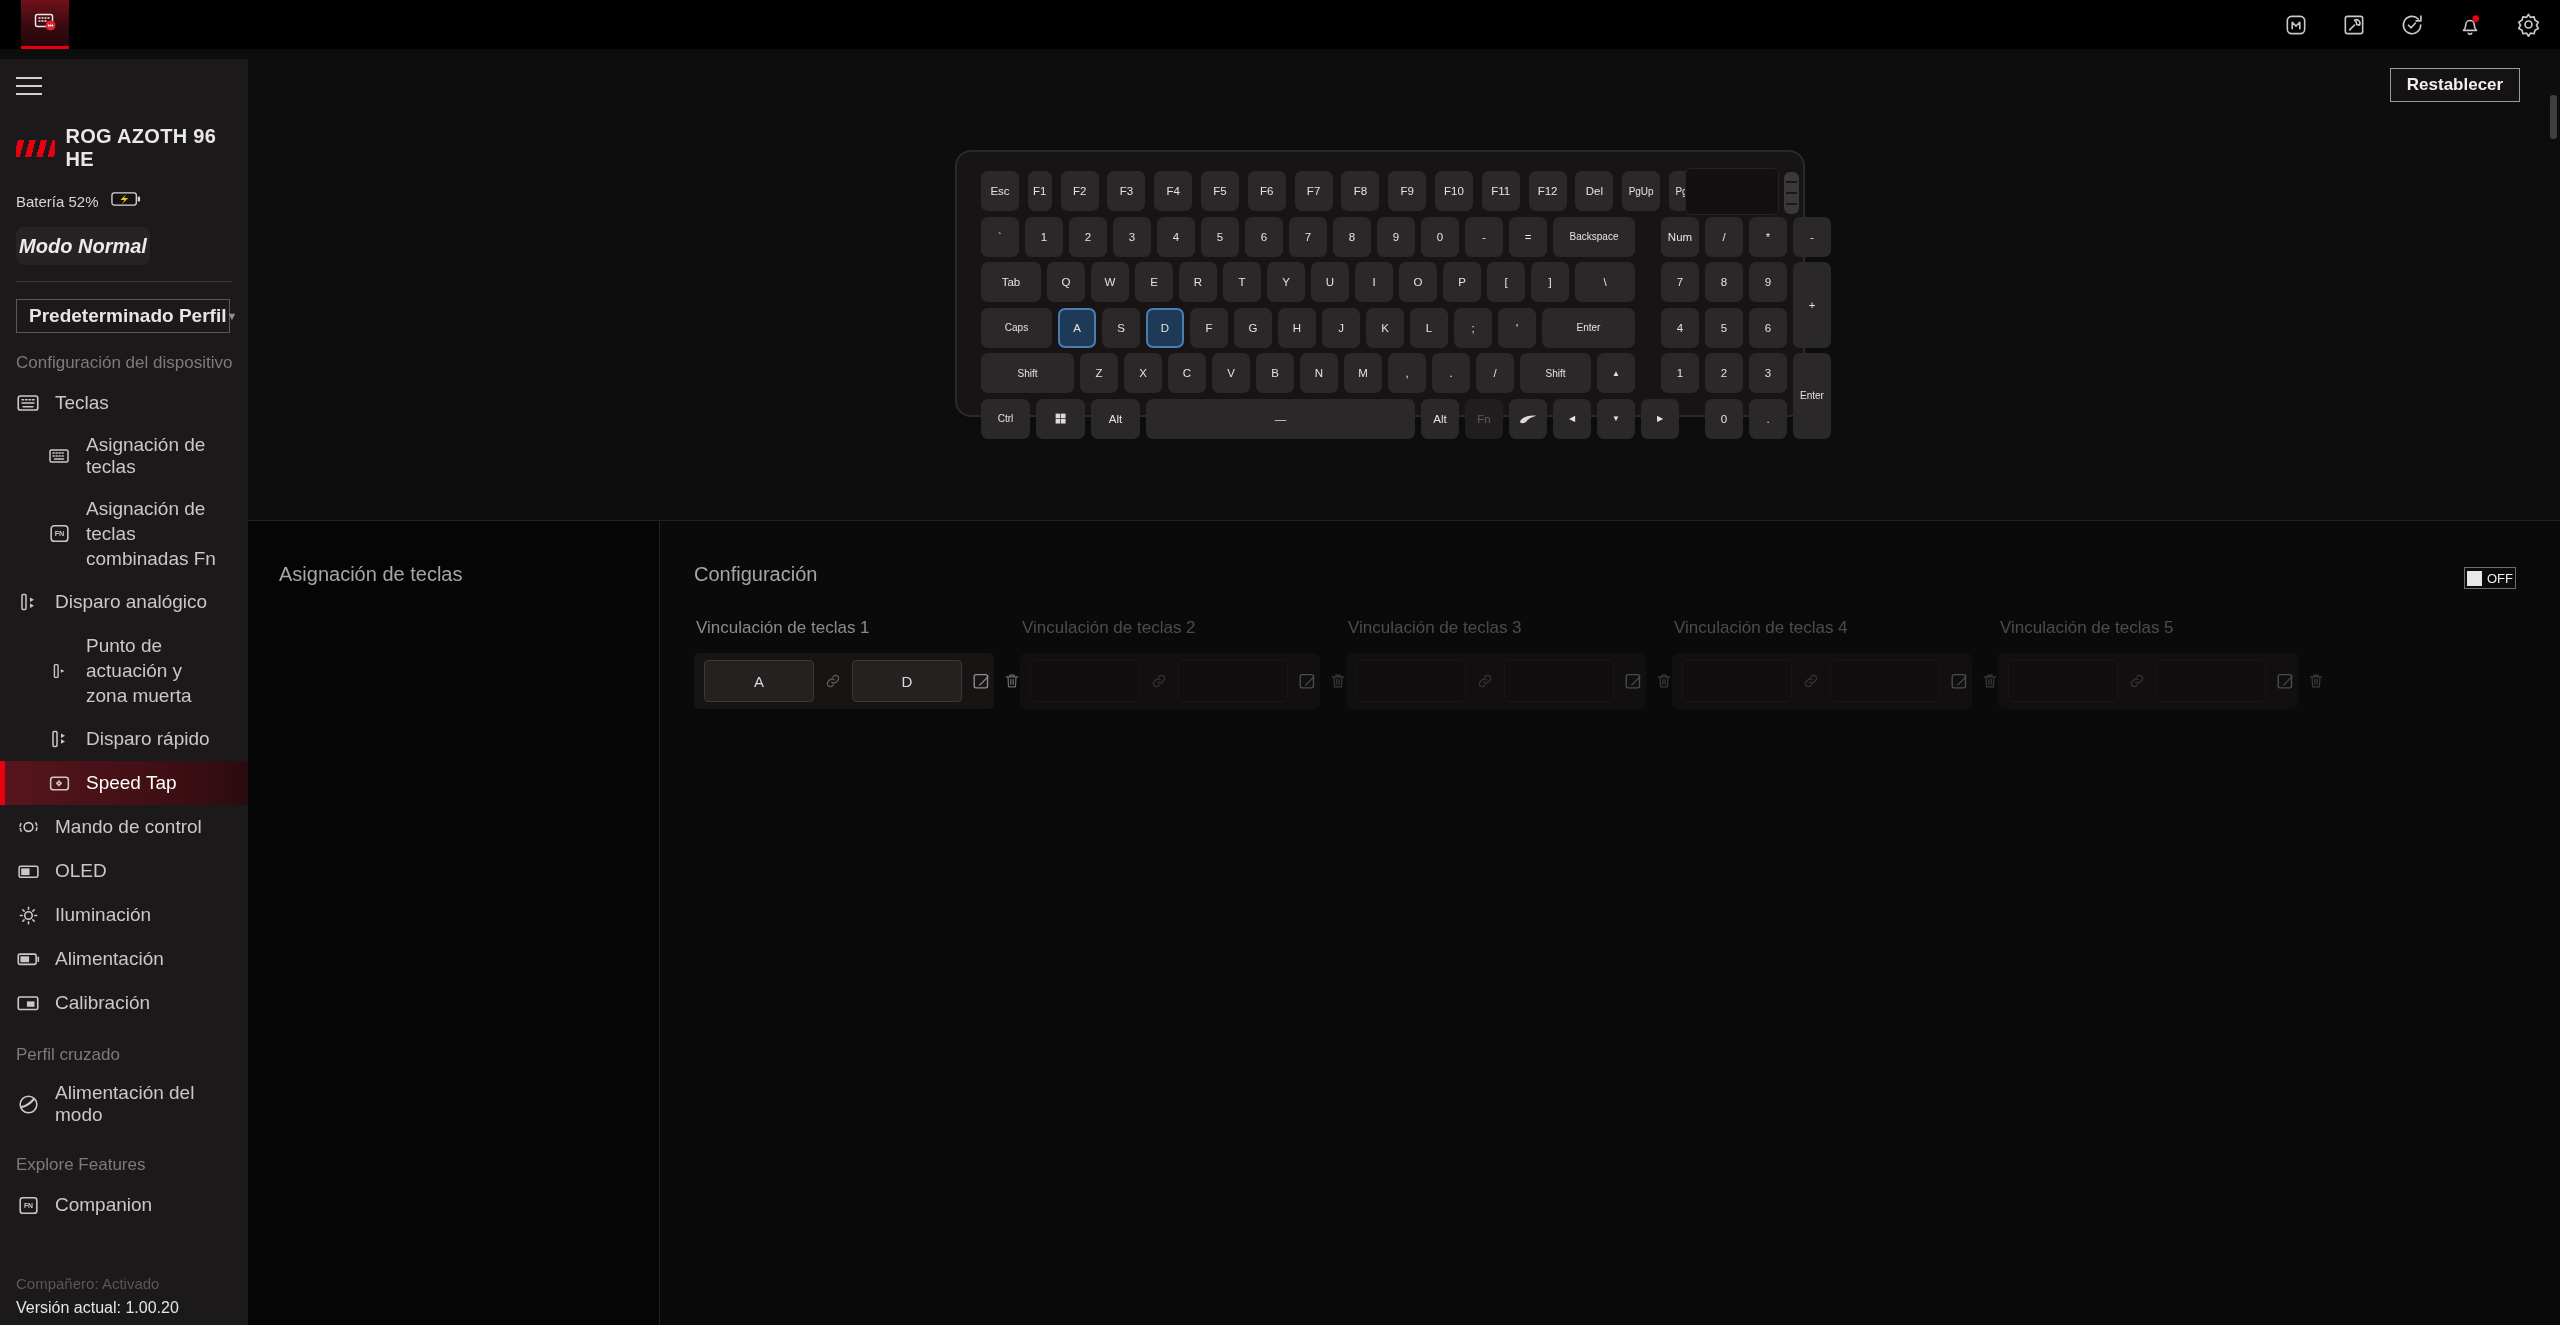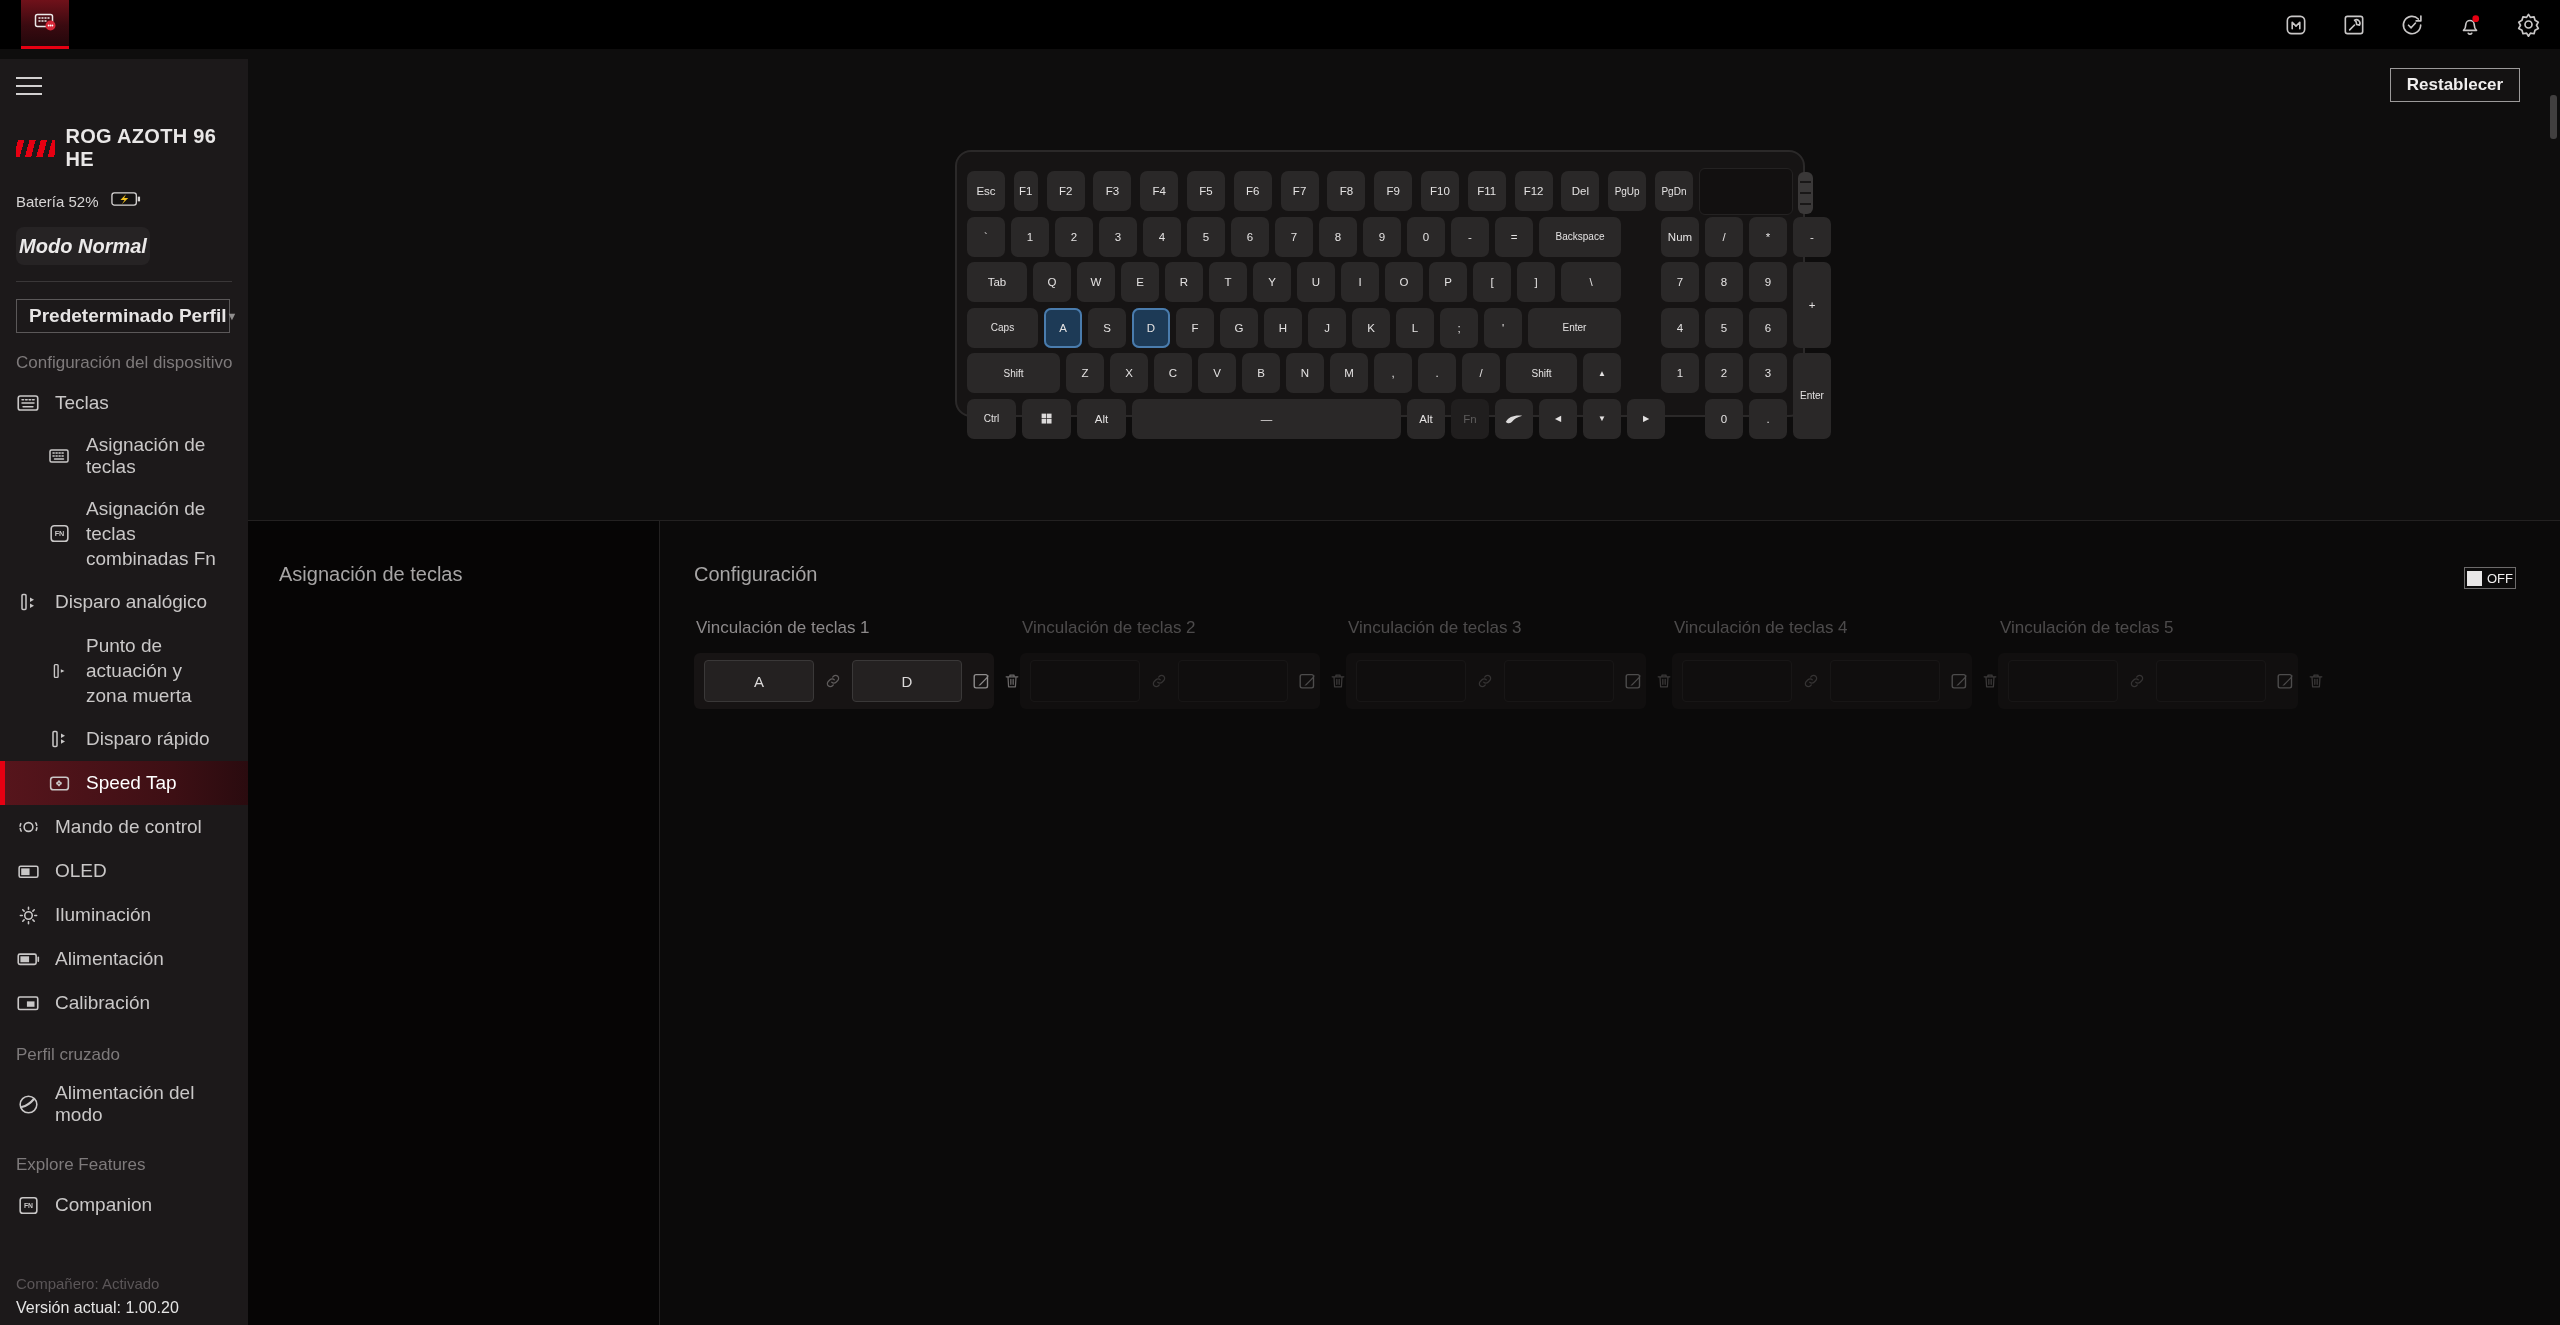--- a/index.html
+++ b/index.html
@@ -41,21 +41,21 @@
   .foot-line1{color:#5b5658;font-size:15px;margin-bottom:7px;}
   .foot-line2{color:#e5e5e5;font-size:16px;}
 
   
   .main{position:absolute;left:248px;top:49px;right:0;bottom:0;background:#0e0d0d;}
   .reset-btn{position:absolute;right:40px;top:19px;width:130px;height:34px;background:#141212;border:1px solid #9c9a9a;
     color:#f0eeee;font-size:17px;font-weight:bold;display:flex;align-items:center;justify-content:center;}
   .scroll-thumb{position:absolute;right:3px;top:46px;width:7px;height:44px;background:#413f3f;border-radius:3px;}
 
   
-  .keyboard{position:absolute;left:707px;top:101px;width:850px;height:267px;background:#161414;border:2px solid #2b2929;border-radius:16px;padding:19px 10px;}
+  .keyboard{position:absolute;left:707px;top:101px;width:850px;height:267px;background:#161414;border:2px solid #2b2929;border-radius:16px;padding:19px 24px;}
   .kb-row{display:flex;gap:6px;height:40px;margin-bottom:5.5px;position:relative;}
   .kb-row.function-row{gap:8.8px;}
   .key{flex:none;width:38px;height:40px;background:#2a2828;border-radius:7px;color:#e4e2e2;font-size:11.5px;
     display:flex;align-items:center;justify-content:center;white-space:nowrap;}
   .key.small{font-size:10px;}
   .key.arrow{font-size:8px;}
   .key.hl{background:#1d3a56;box-shadow:inset 0 0 0 2px #4a7cad;}
   .key.dim{background:#201e1e;color:#5d5b5b;}
   .blank-panel{position:absolute;right:0;top:-3px;width:94px;height:47px;background:#121010;border:1px solid #242222;border-radius:6px;}
   .wheel{position:absolute;right:-20px;top:1px;width:15px;height:42px;background:#3a3838;border-radius:6px;overflow:hidden;}

